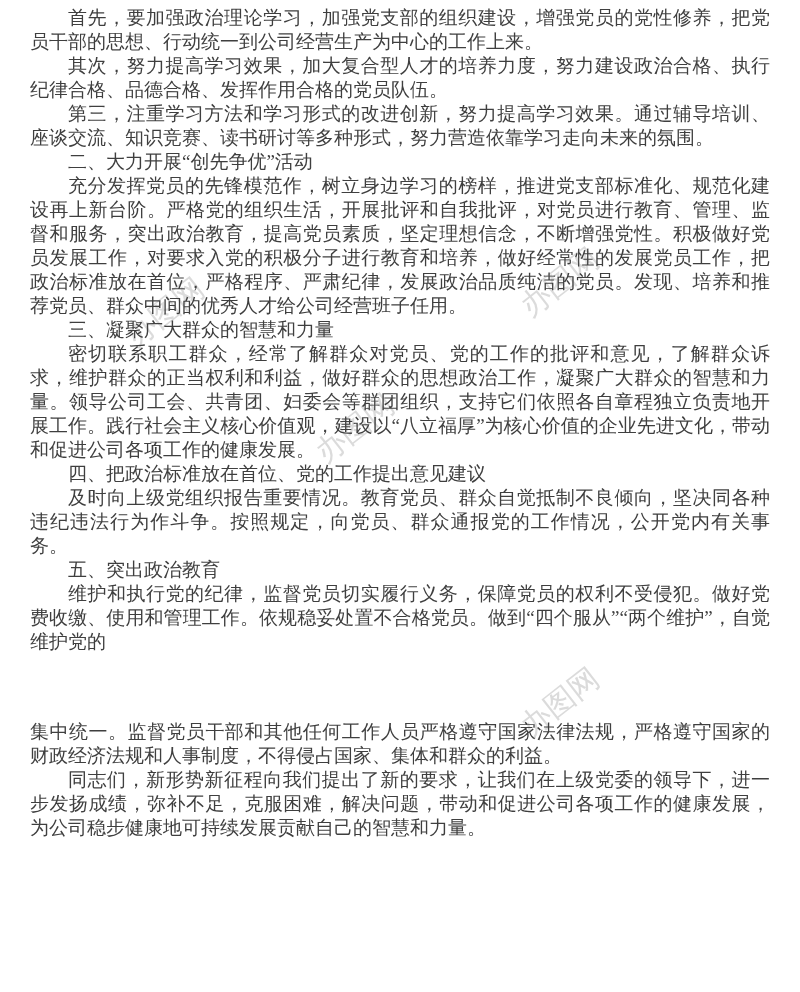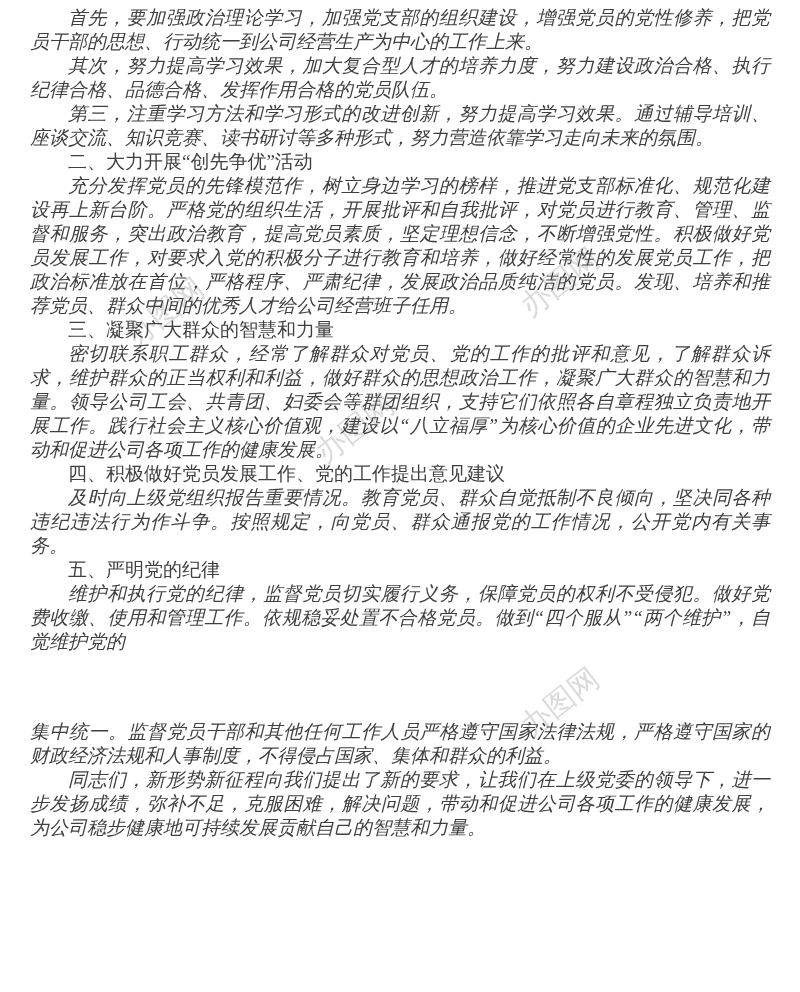--- a/index.html
+++ b/index.html
@@ -26,21 +26,20 @@
     margin: 0;
     font-size: 19px;
     line-height: 24px;
     color: #3f3f3f;
     text-align: justify;
     word-break: break-all;
   }
   .para {
     text-indent: 2em;
     font-weight: normal;
-    font-style: italic;
   }
   .heading {
     text-indent: 2em;
     font-weight: normal;
   }
   .no-indent {
     text-indent: 0;
   }
   .page-gap {
     height: 66px;
@@ -73,23 +72,23 @@
   <span class="watermark wm-4">办图网</span>
 
   <div class="content">
     <p class="para">首先，要加强政治理论学习，加强党支部的组织建设，增强党员的党性修养，把党员干部的思想、行动统一到公司经营生产为中心的工作上来。</p>
     <p class="para">其次，努力提高学习效果，加大复合型人才的培养力度，努力建设政治合格、执行纪律合格、品德合格、发挥作用合格的党员队伍。</p>
     <p class="para">第三，注重学习方法和学习形式的改进创新，努力提高学习效果。通过辅导培训、座谈交流、知识竞赛、读书研讨等多种形式，努力营造依靠学习走向未来的氛围。</p>
     <p class="heading">二、大力开展“创先争优”活动</p>
     <p class="para">充分发挥党员的先锋模范作，树立身边学习的榜样，推进党支部标准化、规范化建设再上新台阶。严格党的组织生活，开展批评和自我批评，对党员进行教育、管理、监督和服务，突出政治教育，提高党员素质，坚定理想信念，不断增强党性。积极做好党员发展工作，对要求入党的积极分子进行教育和培养，做好经常性的发展党员工作，把政治标准放在首位，严格程序、严肃纪律，发展政治品质纯洁的党员。发现、培养和推荐党员、群众中间的优秀人才给公司经营班子任用。</p>
     <p class="heading">三、凝聚广大群众的智慧和力量</p>
     <p class="para">密切联系职工群众，经常了解群众对党员、党的工作的批评和意见，了解群众诉求，维护群众的正当权利和利益，做好群众的思想政治工作，凝聚广大群众的智慧和力量。领导公司工会、共青团、妇委会等群团组织，支持它们依照各自章程独立负责地开展工作。践行社会主义核心价值观，建设以“八立福厚”为核心价值的企业先进文化，带动和促进公司各项工作的健康发展。</p>
-    <p class="heading">四、积极做好党员发展工作、党的工作提出意见建议</p>
+    <p class="heading">四、把政治标准放在首位、党的工作提出意见建议</p>
     <p class="para">及时向上级党组织报告重要情况。教育党员、群众自觉抵制不良倾向，坚决同各种违纪违法行为作斗争。按照规定，向党员、群众通报党的工作情况，公开党内有关事务。</p>
-    <p class="heading">五、严明党的纪律</p>
+    <p class="heading">五、突出政治教育</p>
     <p class="para">维护和执行党的纪律，监督党员切实履行义务，保障党员的权利不受侵犯。做好党费收缴、使用和管理工作。依规稳妥处置不合格党员。做到“四个服从”“两个维护”，自觉维护党的</p>
 
     <div class="page-gap"></div>
 
     <p class="para no-indent">集中统一。监督党员干部和其他任何工作人员严格遵守国家法律法规，严格遵守国家的财政经济法规和人事制度，不得侵占国家、集体和群众的利益。</p>
     <p class="para">同志们，新形势新征程向我们提出了新的要求，让我们在上级党委的领导下，进一步发扬成绩，弥补不足，克服困难，解决问题，带动和促进公司各项工作的健康发展，为公司稳步健康地可持续发展贡献自己的智慧和力量。</p>
   </div>
 
 </div>
 

